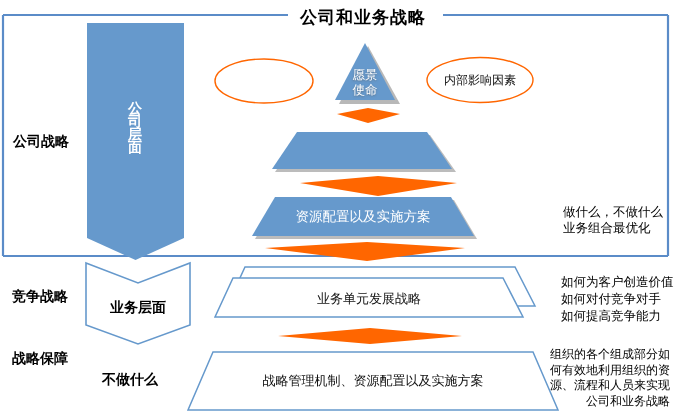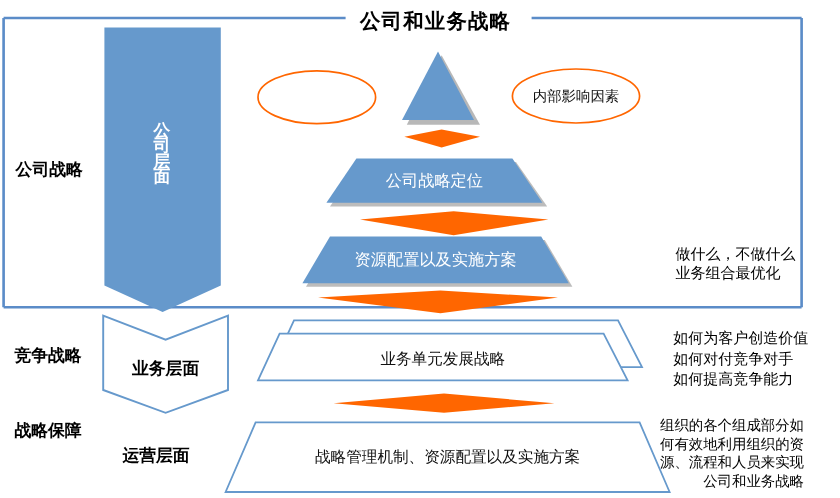--- a/index.html
+++ b/index.html
@@ -80,25 +80,26 @@
 
   <div class="txt side-label" style="left:13px; top:133px;">公司战略</div>
   <div class="txt side-label" style="left:12px; top:288px;">竞争战略</div>
   <div class="txt side-label" style="left:12px; top:350px;">战略保障</div>
 
   <div class="v-wrap">
     <span class="v-text">公司层面</span>
   </div>
 
   <div class="txt level-label center" style="left:86px; top:299px; width:104px;">业务层面</div>
-  <div class="txt level-label" style="left:102px; top:371px;">运营层面</div>
+  <div class="txt level-label" style="left:102px; top:371px;">不做什么</div>
 
   <div class="txt ellipse-label center" style="left:426px; top:73px; width:108px;">内部影响因素</div>
 
-  <div class="txt white center shape-label" style="left:272px; top:143px; width:180px;">公司战略定位</div>
+  <div class="txt white center pre" style="left:335px; top:68px; width:60px; font-size:12.5px; line-height:15px; text-shadow:0 1px 2px rgba(90,90,90,.6);">愿景
+使命</div>
   <div class="txt white center shape-label" style="left:252px; top:209px; width:222px;">资源配置以及实施方案</div>
 
   <div class="txt center" style="left:213px; top:373px; width:320px; font-size:13px;">战略管理机制、资源配置以及实施方案</div>
   <div class="txt center" style="left:233px; top:291px; width:272px; font-size:13px;">业务单元发展战略</div>
 
   <div class="txt annotation pre" style="left:563px; top:204px; line-height:16px;">做什么，不做什么
 业务组合最优化</div>
   <div class="txt annotation pre" style="left:561px; top:274px; line-height:17px;">如何为客户创造价值
 如何对付竞争对手
 如何提高竞争能力</div>

